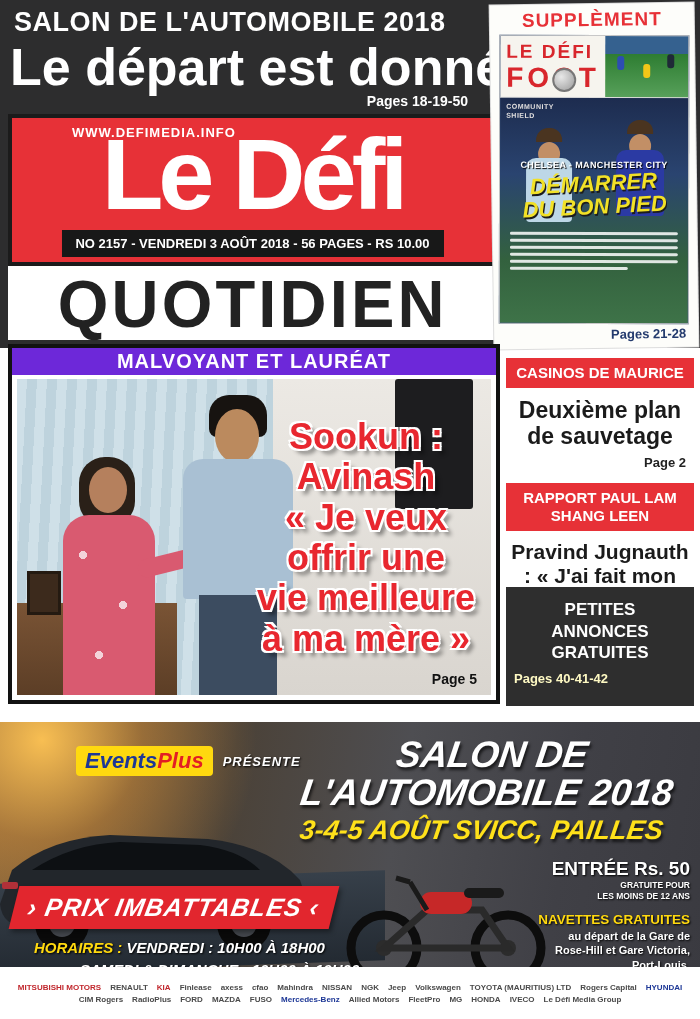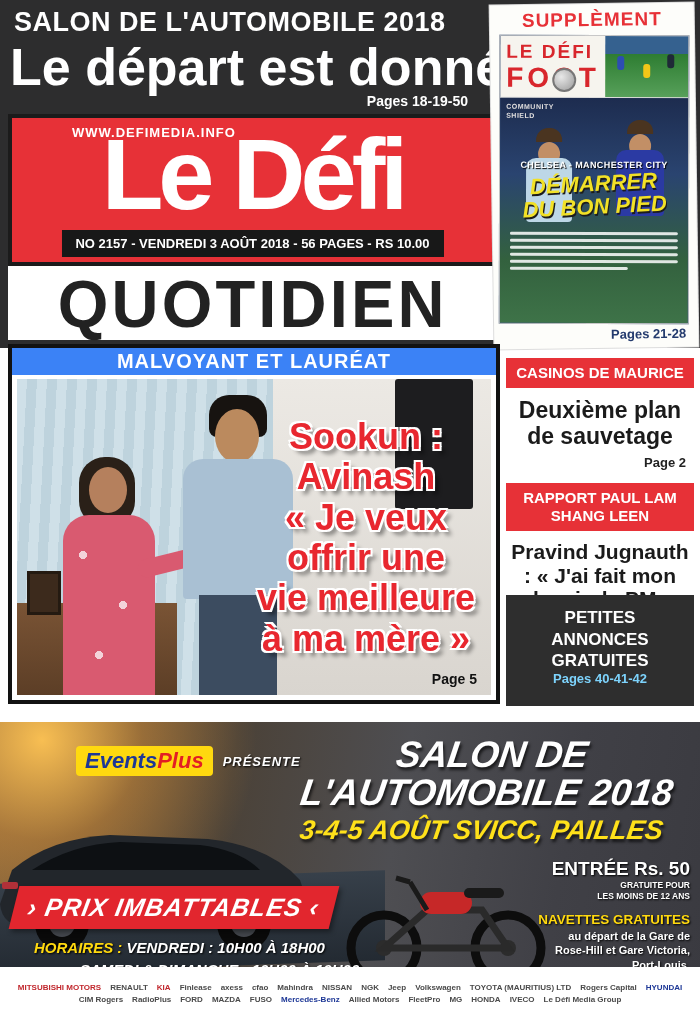--- a/index.html
+++ b/index.html
@@ -54,21 +54,21 @@
   .foot-title { position:absolute; top:136px; left:0; width:100%; text-align:center; transform:rotate(-3deg);
     color:#f2e126; font-size:22px; font-weight:800; font-style:italic; line-height:1.05;
     text-shadow:1px 2px 0 #1c1c1c; }
   .foot-body { position:absolute; top:196px; left:10px; right:10px; }
   .foot-body i { display:block; height:3px; background:rgba(255,255,255,.85); margin-bottom:4px; border-radius:2px; }
   .supp-pages { position:absolute; bottom:6px; right:12px; color:var(--navy,#233a6d); font-size:13px; font-weight:800; }
 
   
   .main-story { position:absolute; top:344px; left:8px; width:492px; height:360px;
     border:4px solid #121212; background:#fff; }
-  .story-banner { height:27px; background:#3b82f6; color:#fff; font-size:20px; font-weight:800;
+  .story-banner { height:27px; background:#6d28d9; color:#fff; font-size:20px; font-weight:800;
     text-align:center; line-height:27px; letter-spacing:1px; }
   .story-photo { position:absolute; top:31px; left:5px; right:5px; bottom:5px; overflow:hidden;
     background:repeating-linear-gradient(93deg,#cfe0e8 0 10px,#bed3dd 10px 20px); }
   .wall { position:absolute; top:0; right:0; width:46%; height:100%;
     background:linear-gradient(180deg,#ece9e4,#d9d5cf); }
   .tv { position:absolute; top:0; right:18px; width:78px; height:130px; background:#1d1d1f; border-radius:3px; }
   .desk { position:absolute; bottom:0; left:0; width:160px; height:92px;
     background:linear-gradient(180deg,#7a5435,#5c3e26); }
   .frame1 { position:absolute; bottom:80px; left:10px; width:34px; height:44px; background:#3c2a1c; border:3px solid #241a11; }
   .frame2 { position:absolute; bottom:84px; left:58px; width:26px; height:34px; background:#cfd8de; border:3px solid #33261a; }
@@ -96,21 +96,21 @@
   .sidebar { position:absolute; top:358px; left:506px; width:188px; height:348px; }
   .side-banner { background:var(--red,#e73137); color:#fff; font-size:15px; font-weight:800;
     text-align:center; padding:6px 2px; line-height:1.2; }
   .side-headline { color:#1b1b1b; font-weight:800; text-align:center; margin-top:9px; line-height:1.13; }
   .side-headline.s1 { font-size:23px; }
   .side-headline.s2 { font-size:21px; }
   .side-page { text-align:right; font-size:13px; font-weight:800; color:#222; margin:6px 8px 0 0; }
   .gap { height:13px; }
   .classifieds { position:absolute; bottom:0; left:0; right:0; background:#2e2e2e; padding:12px 8px 20px; }
   .classifieds .title { color:#fff; font-size:17px; font-weight:800; text-align:center; line-height:1.25; }
-  .classifieds .pages { color:#7dd3fc; font-size:13px; font-weight:800; text-align:center; }
+  .classifieds .pages { color:#fef9c3; font-size:13px; font-weight:800; text-align:left; margin-top:8px; }
 
   
   .ad { position:absolute; top:722px; left:0; width:700px; height:297px; overflow:hidden;
     background:
       radial-gradient(circle at 6% 6%, rgba(255,196,84,.95), rgba(255,170,60,.35) 14%, transparent 30%),
       linear-gradient(100deg,#7d5f3c 0%, #6b5236 14%, #4b4238 32%, #4e4e52 55%, #404046 78%, #3a3a40 100%); }
   .ad-road { position:absolute; bottom:52px; left:0; width:55%; height:90px;
     background:linear-gradient(180deg,#37404a,#232a32); transform:skewY(-2deg); }
   .ad-sponsor { position:absolute; top:24px; left:76px; display:flex; align-items:center; }
   .ep-box { background:#ffd90f; border-radius:4px; padding:2px 9px; font-style:italic; font-weight:800; font-size:22px; }

